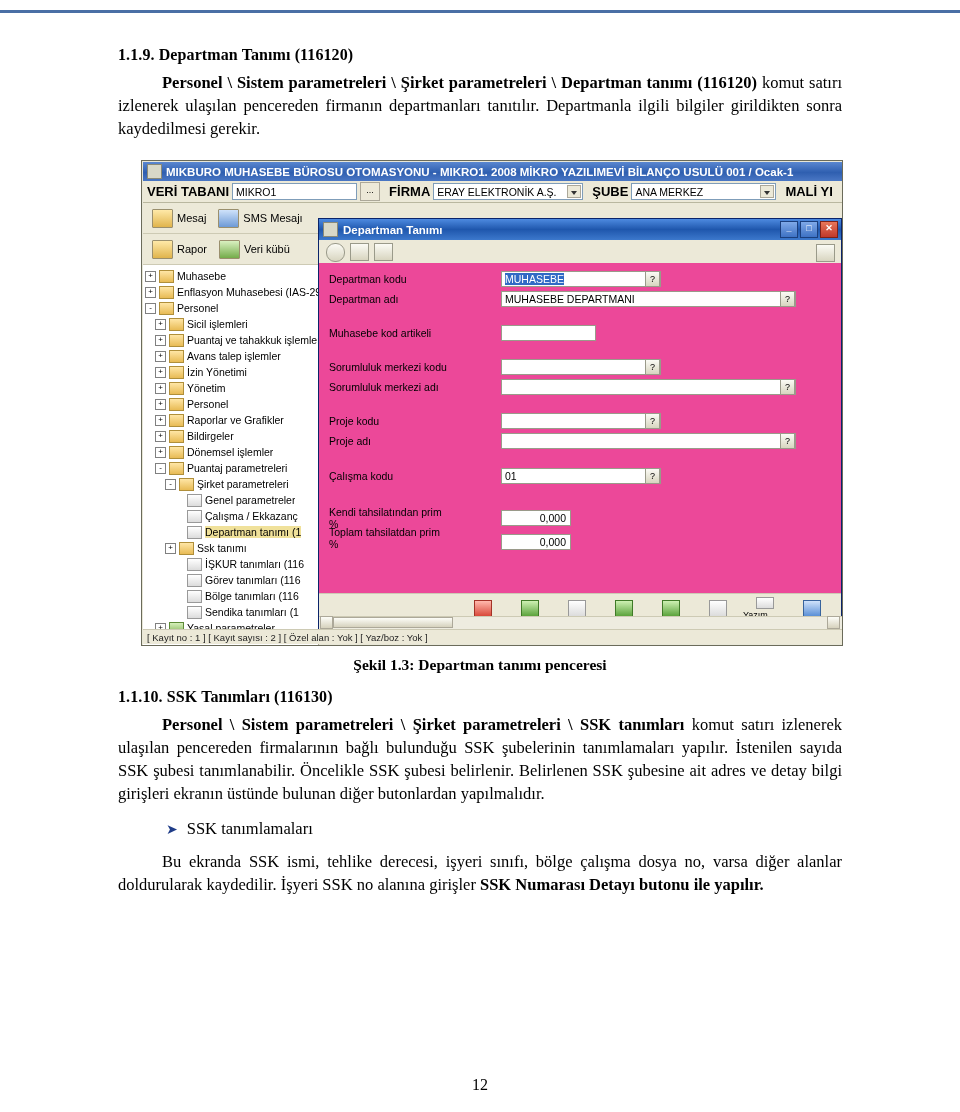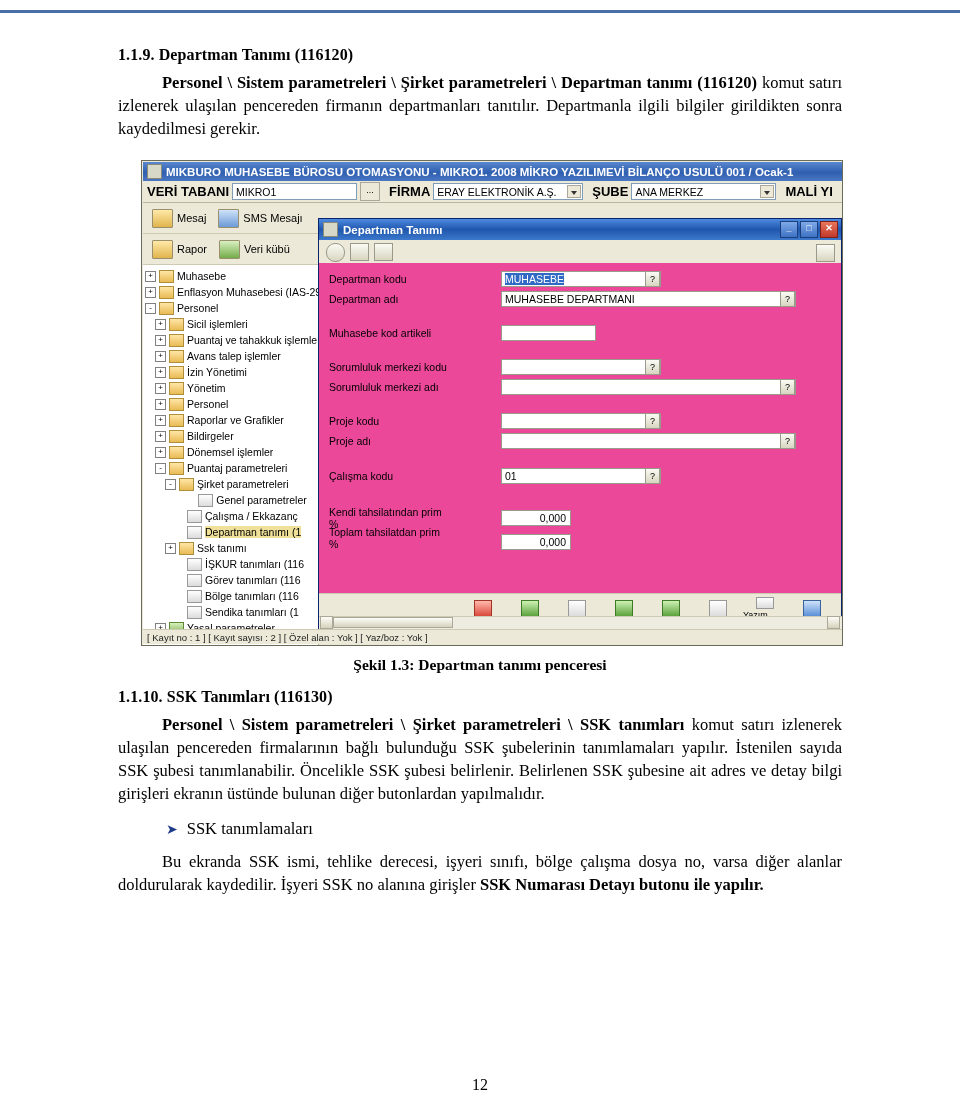--- a/index.html
+++ b/index.html
@@ -531,21 +531,21 @@
           <div class="tnode" style="padding-left: 10px;">
             <span class="tplus">-</span>
             <span class="tfolder"></span>
             <span class="tlabel">Puantaj parametreleri</span>
           </div>
           <div class="tnode" style="padding-left: 20px;">
             <span class="tplus">-</span>
             <span class="tfolder"></span>
             <span class="tlabel">Şirket parametreleri</span>
           </div>
-          <div class="tnode" style="padding-left: 30px; justify-content: center;">
+          <div class="tnode" style="padding-left: 30px;">
             <span class="tspacer"></span>
             <span class="tfolder doc"></span>
             <span class="tlabel">Genel parametreler</span>
           </div>
           <div class="tnode" style="padding-left: 30px;">
             <span class="tspacer"></span>
             <span class="tfolder doc"></span>
             <span class="tlabel">Çalışma / Ekkazanç</span>
           </div>
           <div class="tnode sel" style="padding-left: 30px;">

